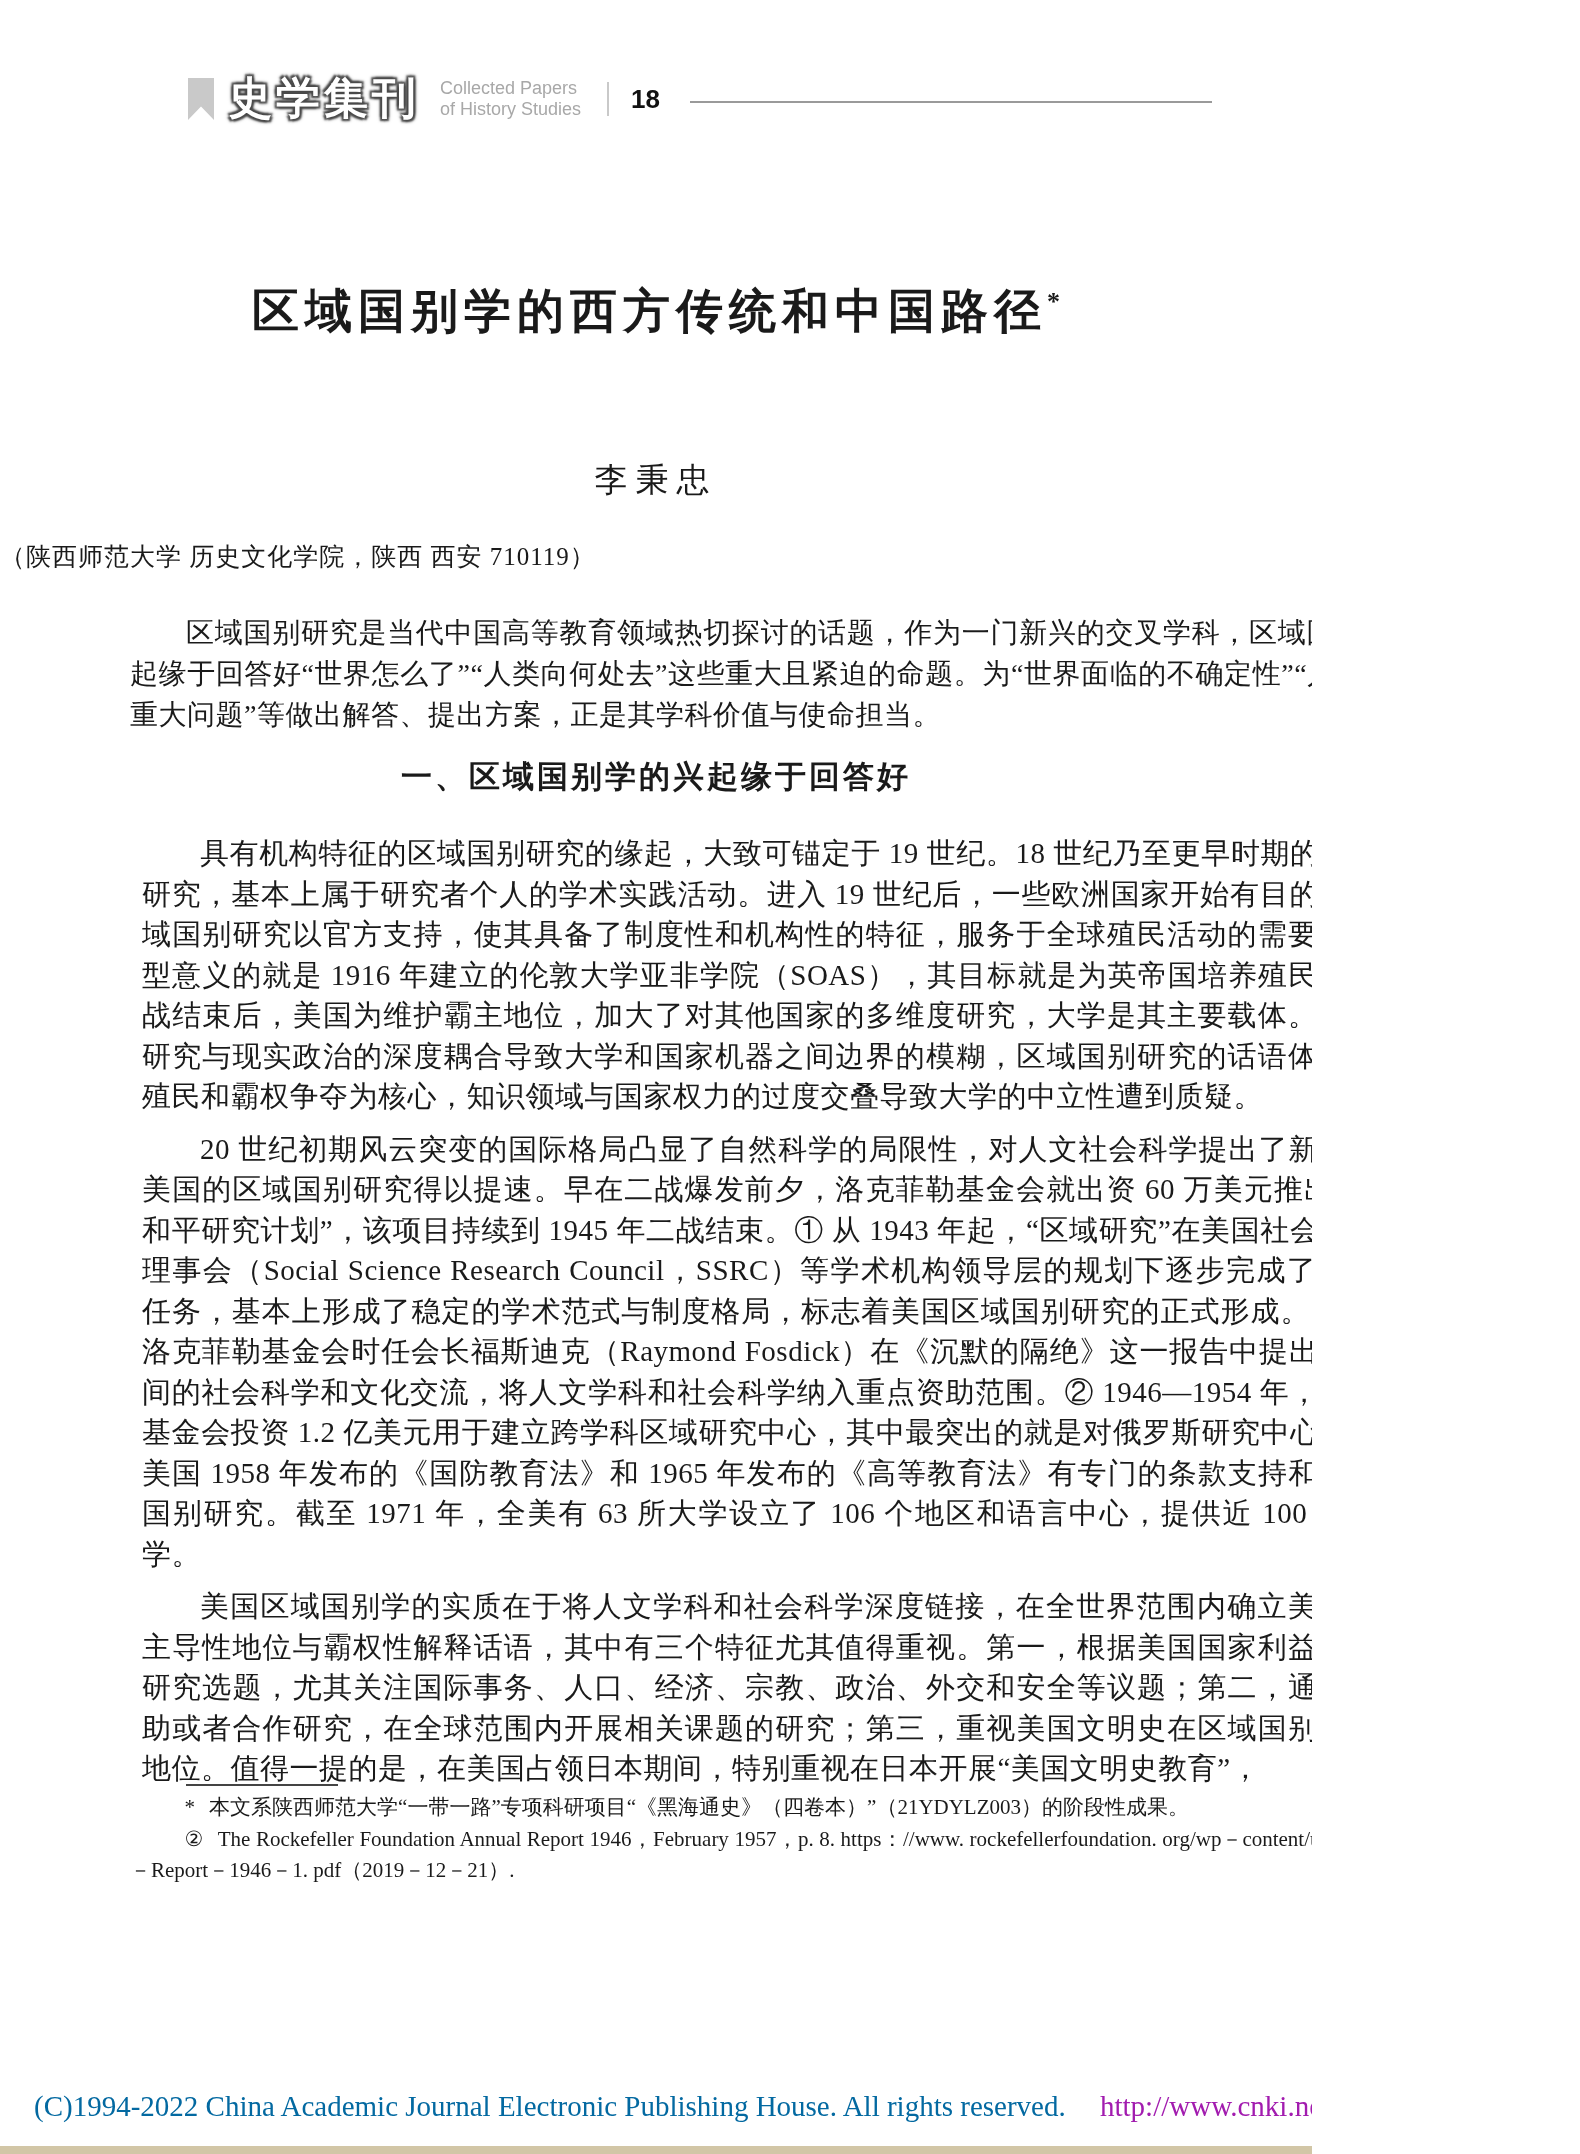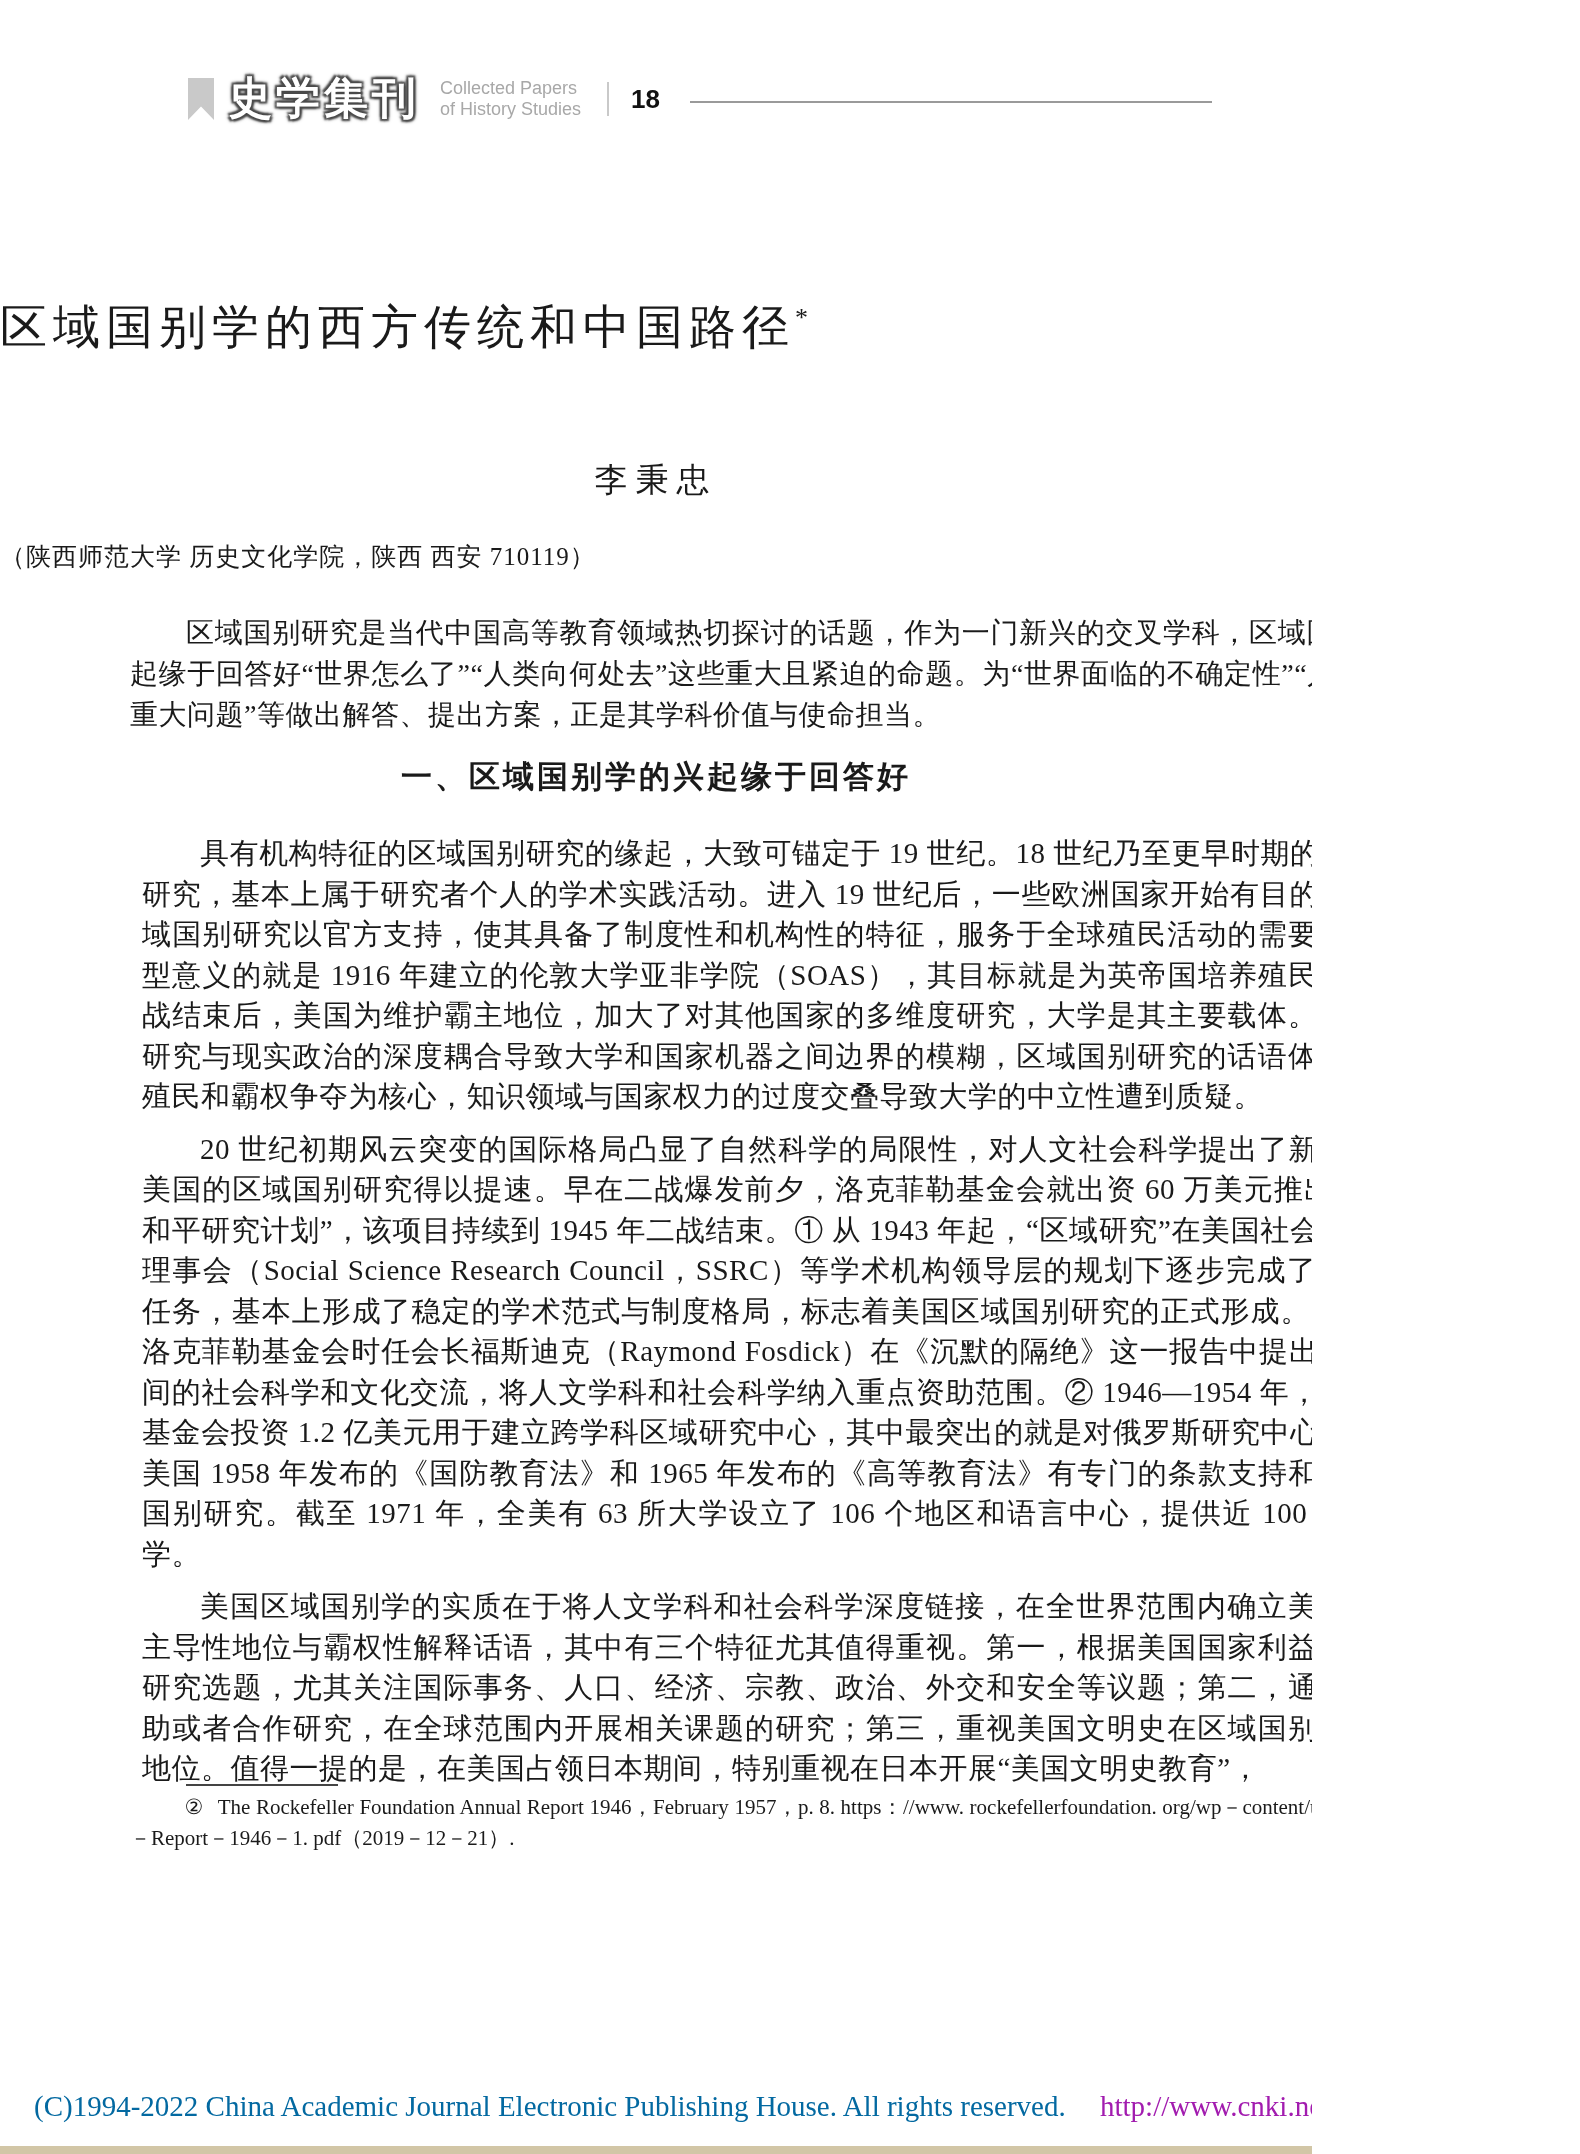--- a/index.html
+++ b/index.html
@@ -63,25 +63,26 @@
     flex: 1 1 auto;
     height: 2px;
     background: #9a9a9a;
     margin-left: 30px;
     margin-top: 6px;
   }
 
   
   .article-title {
     position: absolute;
-    top: 296px; left: 0; width: 100%;
-    text-align: left;
+    top: 280px; left: 0; width: 100%;
+    text-align: center;
     font-size: 47px;
     letter-spacing: 6px;
     white-space: nowrap;
+    font-weight: bold;
   }
   .title-note { font-size: 26px; vertical-align: super; letter-spacing: 0; }
 
   .author {
     position: absolute;
     top: 458px; left: 0; width: 100%;
     text-align: center;
     font-size: 33px;
     letter-spacing: 8px;
   }
@@ -193,20 +194,21 @@
   <div class="section-heading">一、区域国别学的兴起缘于回答好</div>
 
   <div class="body-text">
     <p>具有机构特征的区域国别研究的缘起，大致可锚定于 19 世纪。18 世纪乃至更早时期的区域国别研究，基本上属于研究者个人的学术实践活动。进入 19 世纪后，一些欧洲国家开始有目的地给予区域国别研究以官方支持，使其具备了制度性和机构性的特征，服务于全球殖民活动的需要。颇具典型意义的就是 1916 年建立的伦敦大学亚非学院（SOAS），其目标就是为英帝国培养殖民官员。二战结束后，美国为维护霸主地位，加大了对其他国家的多维度研究，大学是其主要载体。这种学术研究与现实政治的深度耦合导致大学和国家机器之间边界的模糊，区域国别研究的话语体系往往以殖民和霸权争夺为核心，知识领域与国家权力的过度交叠导致大学的中立性遭到质疑。</p>
     <p>20 世纪初期风云突变的国际格局凸显了自然科学的局限性，对人文社会科学提出了新的要求，美国的区域国别研究得以提速。早在二战爆发前夕，洛克菲勒基金会就出资 60 万美元推出“战争—和平研究计划”，该项目持续到 1945 年二战结束。① 从 1943 年起，“区域研究”在美国社会科学研究理事会（Social Science Research Council，SSRC）等学术机构领导层的规划下逐步完成了机构设置任务，基本上形成了稳定的学术范式与制度格局，标志着美国区域国别研究的正式形成。1946 年，洛克菲勒基金会时任会长福斯迪克（Raymond Fosdick）在《沉默的隔绝》这一报告中提出重振各国间的社会科学和文化交流，将人文学科和社会科学纳入重点资助范围。② 1946—1954 年，洛克菲勒基金会投资 1.2 亿美元用于建立跨学科区域研究中心，其中最突出的就是对俄罗斯研究中心的资助。美国 1958 年发布的《国防教育法》和 1965 年发布的《高等教育法》有专门的条款支持和指导区域国别研究。截至 1971 年，全美有 63 所大学设立了 106 个地区和语言中心，提供近 100 种语言教学。</p>
     <p>美国区域国别学的实质在于将人文学科和社会科学深度链接，在全世界范围内确立美国文明的主导性地位与霸权性解释话语，其中有三个特征尤其值得重视。第一，根据美国国家利益需求确定研究选题，尤其关注国际事务、人口、经济、宗教、政治、外交和安全等议题；第二，通过提供资助或者合作研究，在全球范围内开展相关课题的研究；第三，重视美国文明史在区域国别研究中的地位。值得一提的是，在美国占领日本期间，特别重视在日本开展“美国文明史教育”，</p>
   </div>
 
   <div class="fn-rule"></div>
   <div class="footnotes">
+    <p><span class="fn-marker">*</span><span>本文系陕西师范大学“一带一路”专项科研项目“《黑海通史》（四卷本）”（21YDYLZ003）的阶段性成果。</span></p>
     <p><span class="fn-marker">②</span><span>The Rockefeller Foundation Annual Report 1946，February 1957，p. 8. https：//www. rockefellerfoundation. org/wp－content/up-loads/Annual－Report－1946－1. pdf（2019－12－21）.</span></p>
   </div>
 
   <div class="footer-copyright">(C)1994-2022 China Academic Journal Electronic Publishing House. All rights reserved.</div>
   <div class="footer-url">http://www.cnki.net</div>
   <div class="bottom-bar"></div>
 
 </div>
 
 </body></html>

